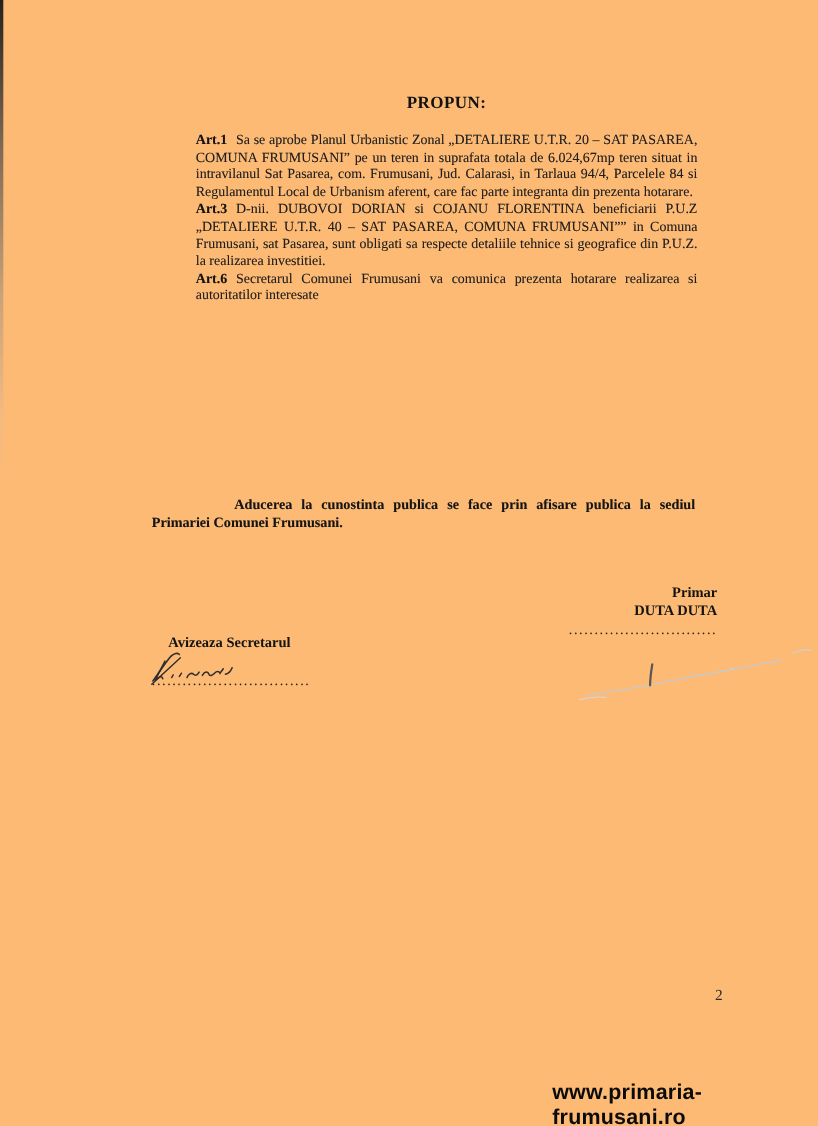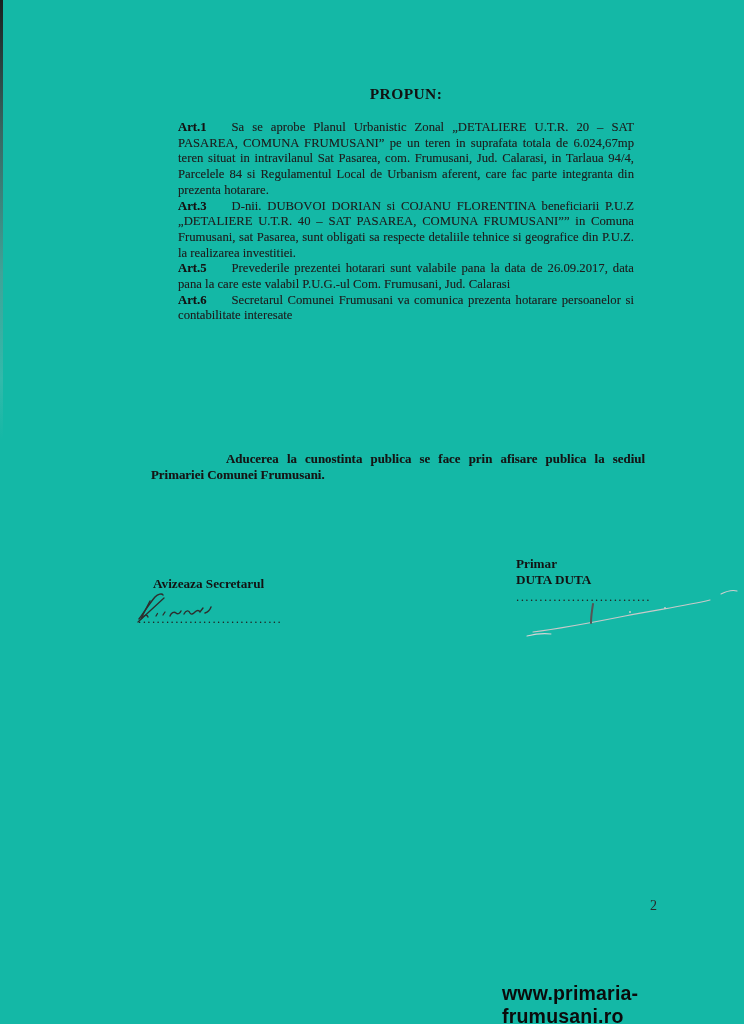--- a/index.html
+++ b/index.html
@@ -1,40 +1,40 @@
 <!DOCTYPE html>
 <html><head>
 <meta charset="utf-8">
 <style>
   html,body{margin:0;padding:0;background:#ffffff;}
   .sheet{
-    position:relative;width:744px;height:1024px;background:#14b8a6;overflow:hidden;
+    position:relative;width:744px;height:1024px;background:#fdba74;overflow:hidden;
     font-family:"Liberation Serif",serif;color:#1e1e1e;
   }
   .edge{
     position:absolute;left:0;top:0;width:3px;height:440px;
     background:linear-gradient(to bottom,rgba(25,25,25,.95),rgba(70,70,70,.7) 30%,rgba(130,130,130,.4) 62%,rgba(190,190,190,.18) 86%,rgba(220,220,220,0));
   }
   .title{
     position:absolute;top:85px;left:178px;width:456px;margin:0;text-align:center;
     font-size:15.5px;font-weight:700;letter-spacing:.4px;color:#121212;
   }
   .articles{position:absolute;top:120px;left:178px;width:456px;}
   .articles p{
     margin:0;text-align:justify;font-size:12.7px;line-height:15.7px;
     text-shadow:0 0 .5px rgba(25,25,25,.35);
   }
-  .lbl{font-weight:700;margin-right:25px;color:#131313;}
+  .lbl{font-weight:700;margin-right:8px;color:#131313;}
   .closing{
-    position:absolute;top:452px;left:151px;width:494px;margin:0;font-weight:700;
+    position:absolute;top:452px;left:138px;width:494px;margin:0;font-weight:700;
     text-align:justify;text-indent:75px;font-size:12.9px;line-height:15.8px;color:#151515;
     text-shadow:0 0 .5px rgba(25,25,25,.35);
   }
   .primar{
-    position:absolute;top:556px;left:516px;width:136px;text-align:left;
+    position:absolute;top:531px;left:516px;width:136px;text-align:right;
     font-weight:700;font-size:13.2px;line-height:15.5px;color:#131313;
   }
   .dots{
     font-weight:400;font-size:13px;letter-spacing:1.4px;line-height:12px;color:#222;
     white-space:nowrap;overflow:hidden;
   }
   .primar .dots{margin-top:4px;}
   .avizeaza{
     position:absolute;top:576px;left:153px;font-weight:700;font-size:13.2px;color:#131313;font-family:Liberation Serif, serif;
   }
@@ -53,22 +53,21 @@
 
 <div class="sheet">
 
   <div class="edge"></div>
 
   <h1 class="title">PROPUN:</h1>
 
   <div class="articles">
     <p><span class="lbl">Art.1</span><span>Sa se aprobe Planul Urbanistic Zonal „DETALIERE U.T.R. 20 – SAT PASAREA, COMUNA FRUMUSANI” pe un teren in suprafata totala de 6.024,67mp teren situat in intravilanul Sat Pasarea, com. Frumusani, Jud. Calarasi, in Tarlaua 94/4, Parcelele 84 si Regulamentul Local de Urbanism aferent, care fac parte integranta din prezenta hotarare.</span></p>
     <p><span class="lbl">Art.3</span><span>D-nii. DUBOVOI DORIAN si COJANU FLORENTINA beneficiarii P.U.Z „DETALIERE U.T.R. 40 – SAT PASAREA, COMUNA FRUMUSANI”” in Comuna Frumusani, sat Pasarea, sunt obligati sa respecte detaliile tehnice si geografice din P.U.Z. la realizarea investitiei.</span></p>
-    <p><span class="lbl">Art.5</span><span>Prevederile prezentei hotarari sunt valabile pana la data de 26.09.2017, data pana la care este valabil P.U.G.-ul Com. Frumusani, Jud. Calarasi</span></p>
-    <p><span class="lbl">Art.6</span><span>Secretarul Comunei Frumusani va comunica prezenta hotarare persoanelor si contabilitate interesate</span></p>
+    <p><span class="lbl">Art.6</span><span>Secretarul Comunei Frumusani va comunica prezenta hotarare realizarea si autoritatilor interesate</span></p>
   </div>
 
   <p class="closing">Aducerea la cunostinta publica se face prin afisare publica la sediul Primariei Comunei Frumusani.</p>
 
   <div class="primar">
     <div>Primar</div>
     <div>DUTA DUTA</div>
     <div class="dots">.............................</div>
   </div>
 

